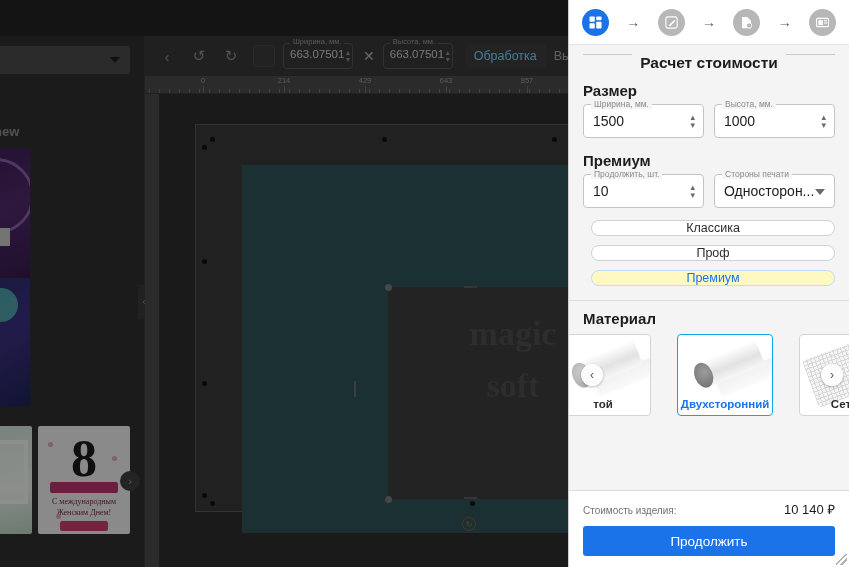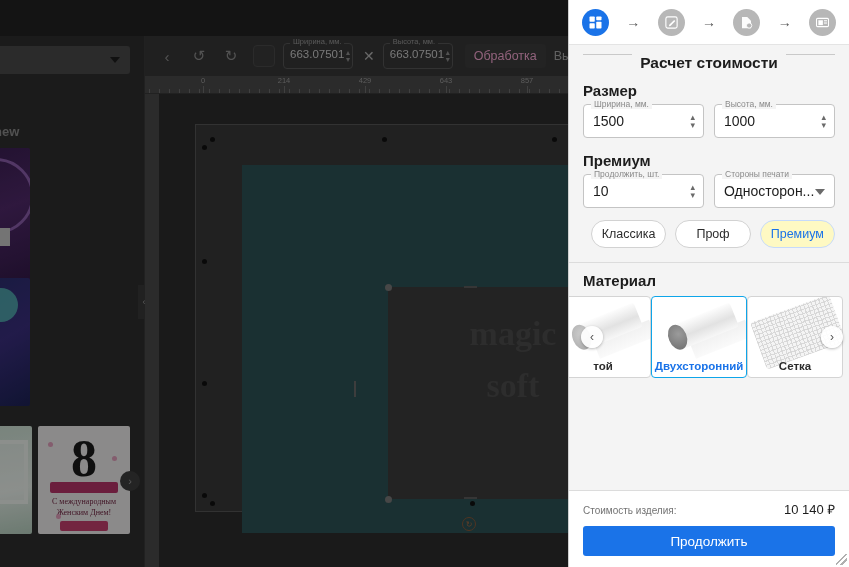--- a/index.html
+++ b/index.html
@@ -142,21 +142,21 @@
     position:absolute; left:6px; top:4px; font-size:11.5px; color:#cfcfcf;
     white-space:nowrap; overflow:hidden; width:56px;
   }
   .tb-field .spin {
     position:absolute; right:2px; top:5px; font-size:8px; color:#8e8e8e;
     line-height:7px;
   }
   .tb-x { color:#b5b5b5; font-size:14px; margin:0 8px; }
   .tb-btn {
     font-size:12.5px; padding:5px 9px; border-radius:4px; margin-left:10px;
-    color:#f9a8d4; background:#3d3d3d;
+    color:#7dd3fc; background:#3d3d3d;
   }
   .tb-btn2 { font-size:12.5px; color:#a8a8a8; margin-left:8px; }
 
   
   .ruler-h {
     position:absolute; left:145px; top:76px; right:0; height:18px;
     background:#4a4a4a; border-bottom:1px solid #3a3a3a;
     overflow:hidden;
   }
   .ruler-h .tk { position:absolute; bottom:0; width:1px; height:4px; background:#6e6e6e; }
@@ -254,34 +254,34 @@
   .fld .spin {
     position:absolute; right:8px; top:8px; font-size:9px; color:#6a6a6a;
     line-height:8px; text-align:center;
   }
   .fld .dcaret {
     position:absolute; right:9px; top:14px;
     width:0;height:0;border-left:5px solid transparent;border-right:5px solid transparent;
     border-top:6px solid #6a6a6a;
   }
 
-  .chips { display:flex; gap:9px; padding:2px 14px 0 22px; }
+  .chips { display:flex; gap:9px; padding:2px 14px 0 22px;flex-direction:column; }
   .chip {
     flex:1; height:28px; border-radius:15px; background:#fff;
     border:1px solid #d2d2d2;
     display:flex;align-items:center;justify-content:center;
     font-size:12.5px; color:#2c2c2c;
   }
   .chip.sel { background:#fef9c3; border-color:#c6dafb; color:#1a73e8; }
 
   .divider { height:1px; background:#dcdcdc; margin:14px 0 0 0; }
 
   .mat-wrap { position:relative; padding:0 0 0 0; margin-top:2px; }
   .mat-row {
-    display:flex; gap:0; padding:0 14px; position:relative;
+    display:flex; gap:26px; padding:0 14px; position:relative;
     margin-left:-28px;
     text-decoration:underline;
   }
   .mat-card {
     width:96px; height:82px; flex:0 0 auto;
     border:1px solid #d4d4d4; border-radius:4px; background:#fff;
     position:relative; overflow:hidden;
   }
   .mat-card.sel { border:1px solid #0ea5e9; }
   .mat-card .nm {

